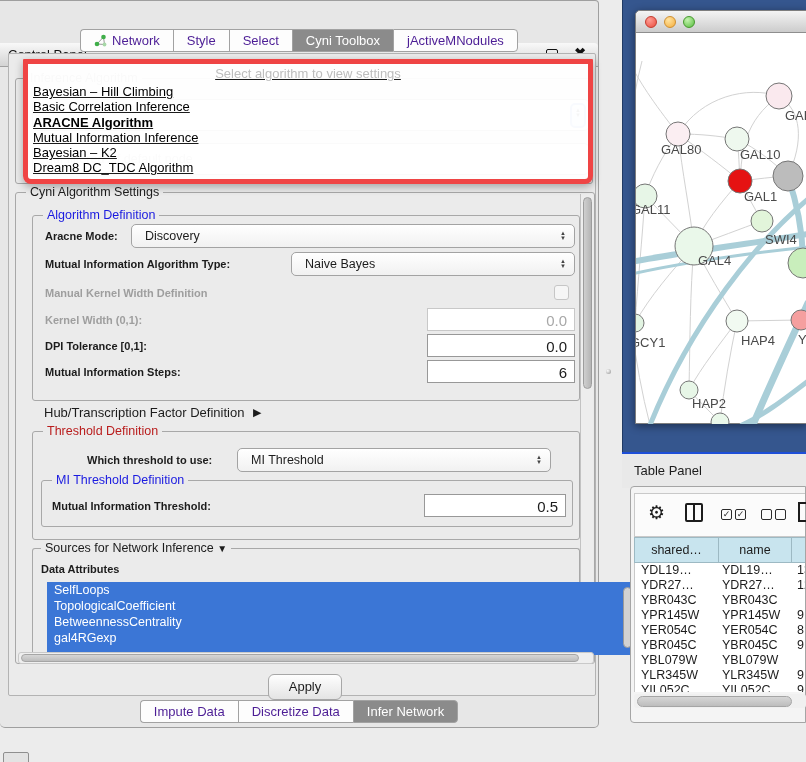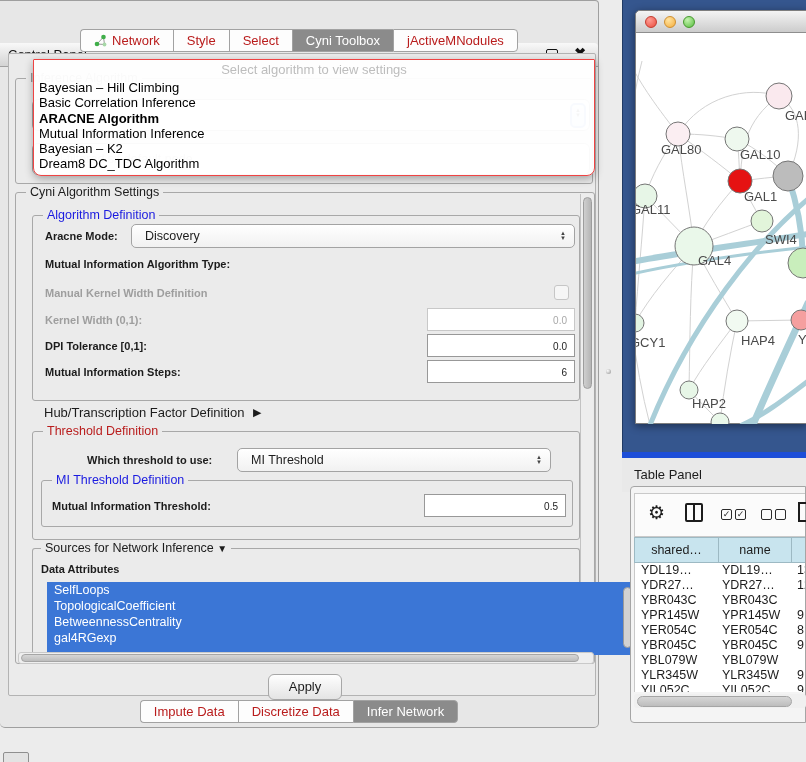--- a/index.html
+++ b/index.html
@@ -14,21 +14,21 @@
                background:linear-gradient(#f9f9f9,#d3d3d3);border-bottom:1px solid #a0a0a0;
                border-radius:0 4px 0 0;margin-top:42px;}
   .cp-title{position:absolute;left:8px;top:4px;font-size:13px;color:#111;}
   .winbtn-float{position:absolute;right:40px;top:6px;width:10px;height:10px;border:1.6px solid #111;border-radius:2px;}
   .winbtn-close{position:absolute;right:12px;top:2px;font-size:14px;font-weight:bold;color:#111;}
 
   
   .tabbar{position:absolute;display:flex;justify-content:center;left:0;right:0;}
   .tabbar.top{top:28px;}
   .tab{height:21px;line-height:21px;padding:0 13px;font-size:13px;background:#fdfdfd;
-       border:1px solid #a2a2a2;border-right:none;color:#b91c1c;display:flex;align-items:center;gap:5px;}
+       border:1px solid #a2a2a2;border-right:none;color:#4c1d95;display:flex;align-items:center;gap:5px;}
   .tab:first-child{border-radius:4px 0 0 4px;}
   .tab:last-child{border-radius:0 4px 4px 0;border-right:1px solid #a2a2a2;}
   .tab.sel{background:#8b8b8b;color:#fff;}
   .tabnet{display:inline-flex;width:13px;height:13px;}
 
   
   .cp-content{position:absolute;left:8px;top:52px;width:588px;height:643px;background:#ebebeb;
               border:1px solid #b3b3b3;border-radius:2px;box-sizing:border-box;}
 
   .groupbox{position:absolute;border:1px solid #a8a8a8;border-radius:3px;box-sizing:border-box;}
@@ -37,29 +37,29 @@
   .legend.green{color:#b91c1c;}
 
   .flabel{position:absolute;font-size:11px;font-weight:bold;white-space:nowrap;}
   .flabel.dis{color:#9e9e9e;}
 
   .combo{position:absolute;background:linear-gradient(#ffffff,#f1f1f1);border:1px solid #a3a3a3;
          border-radius:5px;box-sizing:border-box;font-size:12.5px;}
   .combo .cval{position:absolute;left:13px;top:50%;transform:translateY(-50%);white-space:nowrap;}
   .stepper{position:absolute;right:8px;top:50%;transform:translateY(-50%);display:flex;flex-direction:column;
            align-items:center;font-size:6px;line-height:5px;color:#444;}
-  .tfield{position:absolute;background:#fff;border:1px solid #989898;box-sizing:border-box;font-size:10px;text-decoration:underline;}
+  .tfield{position:absolute;background:#fff;border:1px solid #989898;box-sizing:border-box;font-size:15px;text-decoration:underline;}
   .tfield .fval{position:absolute;right:7px;top:50%;transform:translateY(-50%);}
   .tfield.dis{border-color:#c8c8c8;}
   .tfield.dis .fval{color:#a8a8a8;}
   .checkbox{position:absolute;width:15px;height:15px;border:1px solid #c6c6c6;border-radius:3px;background:#f6f6f6;box-sizing:border-box;}
 
   
-  .popup{position:absolute;left:24px;top:5px;width:560px;height:115px;background:rgba(255,255,255,0.95);
-         border:1px solid #ef4444;border-radius:1px 1px 8px 8px;box-shadow:0 3px 9px rgba(0,0,0,0.3);z-index:40;}
+  .popup{position:absolute;left:14px;top:5px;width:560px;height:115px;background:rgba(255,255,255,0.95);
+         border:5px solid #ef4444;border-radius:1px 1px 8px 8px;box-shadow:0 3px 9px rgba(0,0,0,0.3);z-index:40;text-decoration:underline;}
   .popup-prompt{height:20px;line-height:20px;text-align:center;color:#bdbdbd;font-size:13px;}
   .popup-item{height:15.3px;line-height:15.3px;padding-left:5px;font-size:13px;color:#000;white-space:nowrap;}
   .popup-item.hl{font-weight:bold;}
 
   
   .attrlist{position:absolute;left:30px;top:388px;width:512px;height:73px;background:#3b76d6;overflow:hidden;}
   .attr-item{height:16px;line-height:16px;color:#fff;font-size:12.5px;padding-left:7px;white-space:nowrap;}
   .attr-scroll{position:absolute;right:3px;top:5px;width:9px;height:61px;background:#d2d2d2;
                border:1px solid #9a9a9a;border-radius:5px;box-sizing:border-box;}
 
@@ -83,21 +83,21 @@
   .net-titlebar{position:absolute;left:0;top:0;right:0;height:21px;background:linear-gradient(#f4f4f4,#cccccc);
                 border-bottom:1px solid #8e8e8e;border-radius:5px 0 0 0;}
   .light{position:absolute;top:4.5px;width:12px;height:12px;border-radius:50%;box-sizing:border-box;}
   .light.red{left:9px;background:radial-gradient(circle at 35% 30%,#ff9d94,#ea4d3e);border:1px solid #c43b2f;}
   .light.yellow{left:28px;background:radial-gradient(circle at 35% 30%,#ffe3a0,#f5ae3d);border:1px solid #cf8f30;}
   .light.green{left:47px;background:radial-gradient(circle at 35% 30%,#c4f3ae,#58bd3f;);background:radial-gradient(circle at 35% 30%,#c4f3ae,#58bd3f);border:1px solid #47992f;}
   #net-svg{position:absolute;left:0;top:21px;}
   .nlabel{fill:#4a4a4a;font-size:13px;font-family:"Liberation Sans",sans-serif;}
 
   
-  .tp-strip{position:absolute;left:622px;top:452px;width:184px;height:34px;background:#e9e9e9;border-top:6px solid #1d4ed8;}
+  .tp-strip{position:absolute;left:622px;top:452px;width:184px;height:34px;background:#e9e9e9;border-top:2px solid #1d4ed8;}
   .tp-title{position:absolute;left:12px;top:9px;font-size:13px;color:#1c1c1c;}
   .tp-panel{position:absolute;left:630px;top:486px;width:176px;height:237px;background:#f4f4f4;
             border:1px solid #a5a5a5;border-radius:4px 0 0 4px;box-sizing:border-box;}
   .tp-toolbar{position:absolute;left:3px;top:6px;right:0;height:42px;background:#fbfbfb;border:1px solid #c9c9c9;border-right:none;}
   .icon-gear{position:absolute;left:13px;top:7px;font-size:19px;color:#1c1c1c;}
   .icon-cols{position:absolute;left:50px;top:9px;width:18px;height:19px;border:2px solid #1c1c1c;border-radius:2px;box-sizing:border-box;}
   .icon-cols::after{content:"";position:absolute;left:6px;top:0;width:2px;height:15px;background:#1c1c1c;}
   .cb{position:absolute;top:15px;width:11px;height:11px;border:1.5px solid #2a2a2a;border-radius:2px;box-sizing:border-box;
       font-size:9px;line-height:8px;text-align:center;color:#2a2a2a;}
   .icon-doc{position:absolute;left:163px;top:8px;width:13px;height:20px;border:2px solid #1c1c1c;border-right:none;box-sizing:border-box;}
@@ -184,20 +184,24 @@
         <div class="groupbox" style="left:16px;top:22px;width:548px;height:186px;">
           <span class="legend blue">Algorithm Definition</span>
 
           <span class="flabel" style="left:12px;top:14px;">Aracne Mode:</span>
           <div class="combo" style="left:98px;top:8px;width:444px;height:24px;">
             <span class="cval">Discovery</span>
             <span class="stepper">▲<br>▼</span>
           </div>
 
           <span class="flabel" style="left:12px;top:42px;">Mutual Information Algorithm Type:</span>
+          <div class="combo" style="left:258px;top:36px;width:284px;height:24px;">
+            <span class="cval">Naive Bayes</span>
+            <span class="stepper">▲<br>▼</span>
+          </div>
 
           <span class="flabel dis" style="left:12px;top:71px;">Manual Kernel Width Definition</span>
           <div class="checkbox" style="left:521px;top:69px;"></div>
 
           <span class="flabel dis" style="left:12px;top:98px;">Kernel Width (0,1):</span>
           <div class="tfield dis" style="left:394px;top:92px;width:148px;height:23px;">
             <span class="fval">0.0</span>
           </div>
 
           <span class="flabel" style="left:12px;top:124px;">DPI Tolerance [0,1]:</span>

